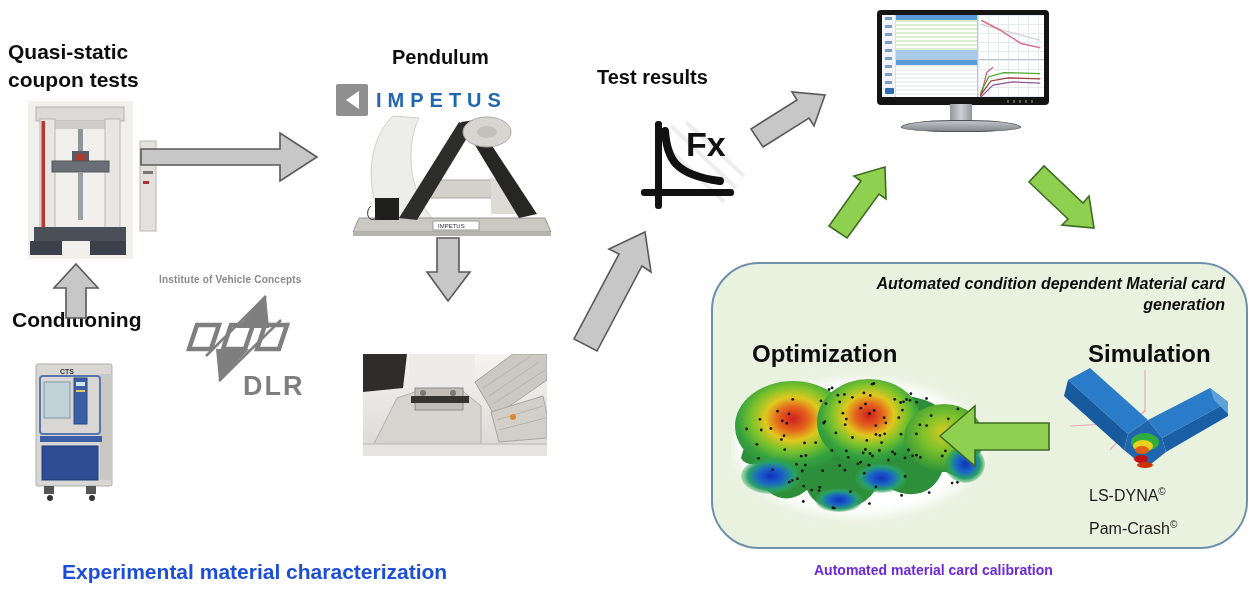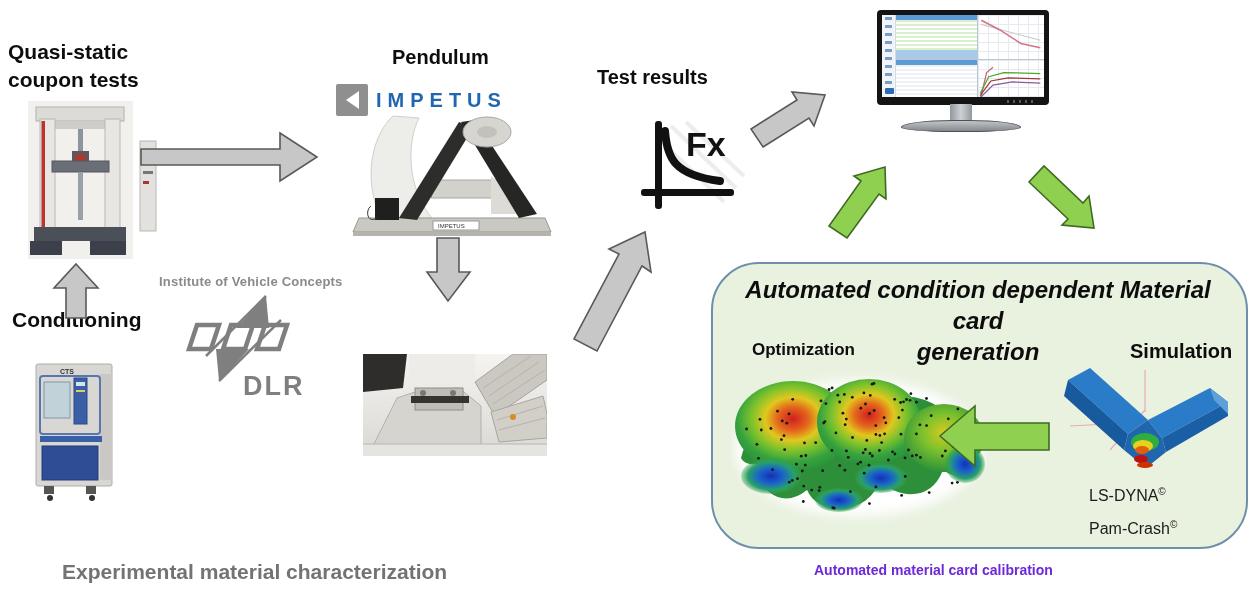--- a/index.html
+++ b/index.html
@@ -9,34 +9,34 @@
   .lbl{position:absolute;font-weight:bold;color:#0d0d0d;}
   .prelabel{white-space:pre-line;}
   .arrows{position:absolute;left:0;top:0;width:1249px;height:599px;z-index:6;pointer-events:none;}
   .photo{position:absolute;}
   
   .quasi{left:8px;top:38px;font-size:21px;line-height:1.32;}
   .cond{left:12px;top:308px;font-size:21px;}
   .pend{left:392px;top:46px;font-size:20px;}
   .dynl{left:383px;top:303px;width:144px;font-size:20px;line-height:1.3;text-align:center;}
   .tres{left:597px;top:66px;font-size:20px;}
-  .optl{left:752px;top:340px;font-size:17px;z-index:3;}
-  .siml{left:1130px;top:340px;font-size:20px;z-index:3;}
-  .inst{left:159px;top:274px;font-size:13px;font-weight:bold;color:#8a8a8a;letter-spacing:.2px;text-align:center;}
+  .optl{left:752px;top:340px;font-size:24px;z-index:3;}
+  .siml{left:1088px;top:340px;font-size:24px;z-index:3;}
+  .inst{left:159px;top:274px;font-size:10px;font-weight:bold;color:#8a8a8a;letter-spacing:.2px;text-align:center;}
   .dlrtext{left:243px;top:371px;font-size:27px;font-weight:bold;color:#7f7f7f;letter-spacing:2px;}
-  .capL{left:62px;top:560px;font-size:21px;font-weight:bold;color:#737373;}
+  .capL{left:62px;top:560px;font-size:21px;font-weight:bold;color:#1d4ed8;}
   .capR{left:814px;top:562px;font-size:14px;font-weight:bold;color:#6d28d9;}
   
   .implogo{left:336px;top:84px;height:32px;display:flex;align-items:center;z-index:3;}
   .impsq{width:32px;height:32px;background:#8f8f8f;border-radius:2px;display:flex;align-items:center;justify-content:center;}
   .imptri{width:0;height:0;border-top:9px solid transparent;border-bottom:9px solid transparent;border-right:13px solid #fff;}
   .imptext{margin-left:8px;font-size:20px;font-weight:bold;color:#2166b0;letter-spacing:6px;}
   
   .gbox{left:711px;top:262px;width:533px;height:283px;background:#e9f1df;border:2px solid #6e8fac;border-radius:48px;z-index:1;}
-  .gtitle{left:731px;top:274px;width:494px;text-align:center;font-size:24px;font-weight:bold;font-style:italic;line-height:1.3;z-index:3;}
+  .gtitle{left:731px;top:274px;width:494px;text-align:right;font-size:16px;font-weight:bold;font-style:italic;line-height:1.3;z-index:3;}
   .solver{position:absolute;font-size:16px;color:#1c1c1c;z-index:3;}
   .solver sup{font-size:10px;}
   .s1{left:1089px;top:486px;} .s2{left:1089px;top:519px;}
   
   .monitor{left:877px;top:10px;width:172px;height:95px;background:#141414;border-radius:4px;padding:5px 5px 8px 5px;box-sizing:border-box;z-index:2;}
   .screen{position:relative;width:100%;height:100%;background:#fdfdfd;display:flex;overflow:hidden;}
   .mtool{width:13px;background:#f2f5f8;border-right:1px solid #d6dce3;
          background-image:repeating-linear-gradient(180deg,#7a9cc8 0 3px,rgba(0,0,0,0) 3px 8px);
          background-size:7px 100%;background-position:3px 2px;background-repeat:no-repeat;}
   .mgrid{flex:1;display:grid;grid-template-columns:55% 45%;grid-template-rows:54% 46%;gap:1px;background:#b9c6d4;}

